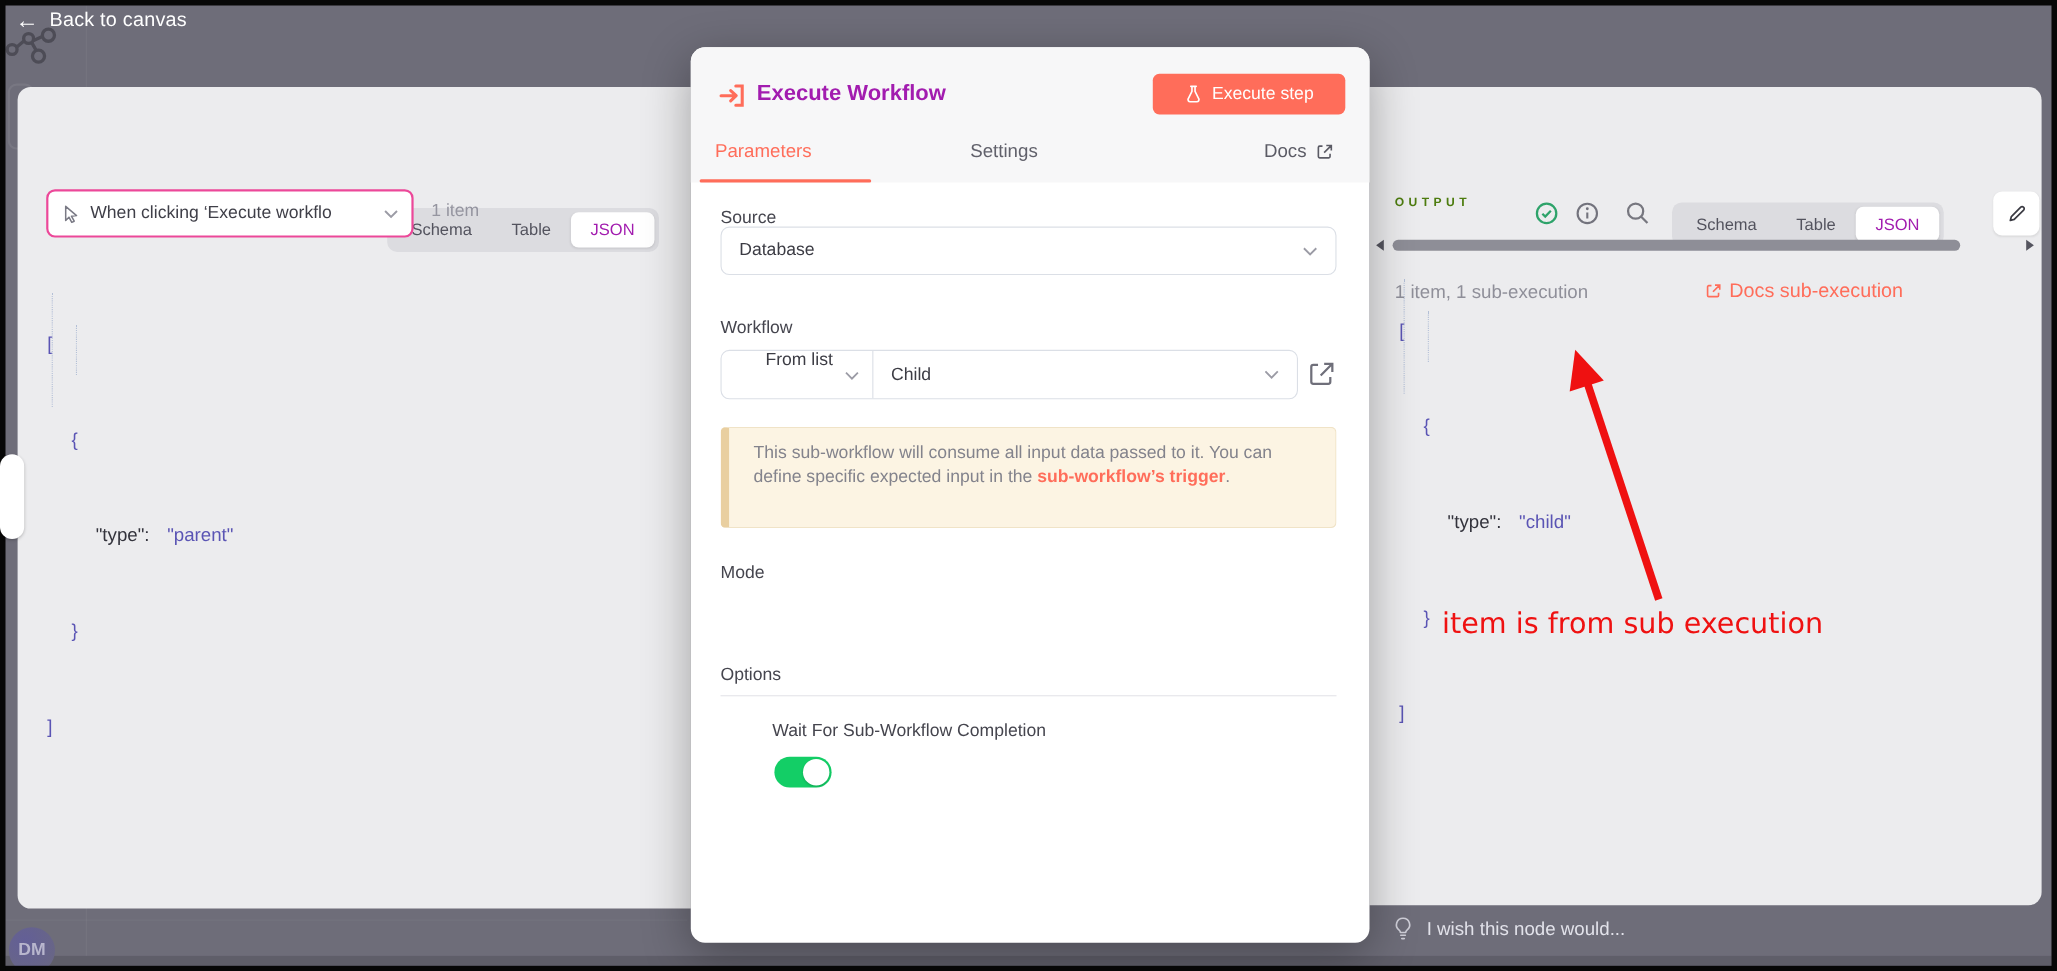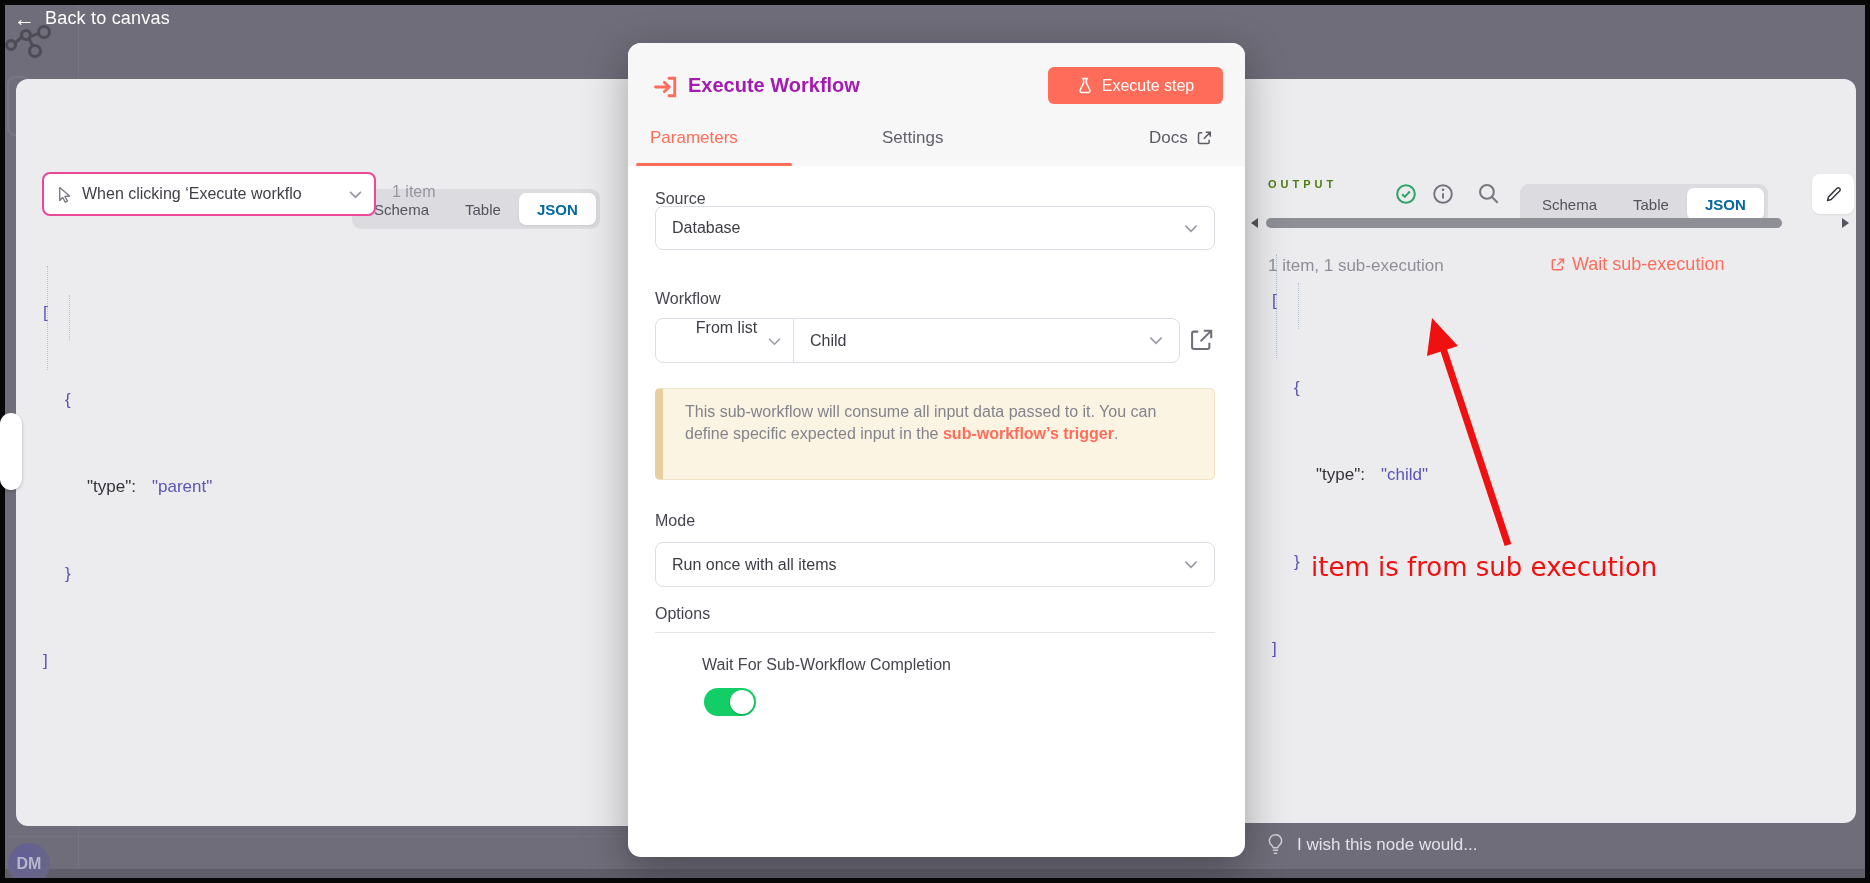--- a/index.html
+++ b/index.html
@@ -27,21 +27,21 @@
   .logo-svg{left:4px;top:18px;z-index:1;}
 
   
   .panel{background:#ececee;z-index:3;}
   #input-panel{left:16px;top:79px;width:612px;height:747px;border-radius:12px 0 0 12px;}
   #output-panel{left:1245px;top:79px;width:611px;height:744px;border-radius:0 12px 12px 0;}
 
   .panel-title{font-size:11px;font-weight:700;letter-spacing:4px;color:#4d7c0f;}
   .tab-group{display:flex;align-items:stretch;background:#dcdce0;border-radius:9px;padding:4px;margin-top:10px;}
   .tab{display:flex;align-items:center;padding:0 18px;font-size:15px;color:#53535e;border-radius:7px;cursor:pointer;}
-  .tab.active{background:#fff;color:#0369a1;font-weight:700;box-shadow:0 1px 2px rgba(0,0,0,.08);}
+  .tab.active{background:#fff;color:#a21caf;font-weight:400;box-shadow:0 1px 2px rgba(0,0,0,.08);}
 
   
   .in-title{left:40px;top:112px;}
   .in-search{left:293px;top:110px;}
   .in-tabs{left:336px;top:100px;height:40px;}
 
   
   .run-select{left:42px;top:172px;width:334px;height:44px;background:#fff;border:2px solid #ec4899;border-radius:8px;display:flex;align-items:center;padding:0 12px;gap:9px;cursor:pointer;}
   .run-select .lbl{font-size:16px;color:#3f3f48;white-space:nowrap;overflow:hidden;flex:1;}
 
@@ -196,21 +196,21 @@
 
     <div class="hscroll-thumb"></div>
     <div class="hs-arrow hs-left"></div>
     <div class="hs-arrow hs-right"></div>
 
     <div class="out-summary">1 item, 1 sub-execution</div>
     <div class="view-sub">
       <svg width="15" height="15" viewBox="0 0 14 14">
         <path d="M5.5 2.5 H3.2 a1 1 0 0 0 -1 1 v7.3 a1 1 0 0 0 1 1 h7.3 a1 1 0 0 0 1 -1 V8.5 M8.5 2 h4 v4 M12 2.5 L6.8 7.7" stroke="#ff6d5a" stroke-width="1.4" fill="none"></path>
       </svg>
-      <span>Wait sub-execution</span>
+      <span>Docs sub-execution</span>
     </div>
 
     <div class="json" id="out-json">
       <div><span>[</span></div>
       <div class="ind1"><span>{</span></div>
       <div class="ind2"><span class="k">"type":</span><span class="v">"child"</span></div>
       <div class="ind1"><span>}</span></div>
       <div><span>]</span></div>
     </div>
     <div class="guide" style="left:31px;top:175px;height:104px;"></div>
@@ -270,26 +270,20 @@
         </svg>
       </div>
     </div>
     <svg class="wf-open" width="26" height="26" viewBox="0 0 14 14">
       <path d="M5.5 2.5 H3.2 a1 1 0 0 0 -1 1 v7.3 a1 1 0 0 0 1 1 h7.3 a1 1 0 0 0 1 -1 V8.5 M8.5 2 h4 v4 M12 2.5 L6.8 7.7" stroke="#6f6f7a" stroke-width="1.1" fill="none"></path>
     </svg>
 
     <div class="notice"><span>This sub-workflow will consume all input data passed to it. You can define specific expected input in the </span><a>sub-workflow’s trigger</a><span>.</span></div>
 
     <div class="field-label" style="top:469px;">Mode</div>
-    <div class="select" style="top:499px;width:560px;height:45px;">
-      <span>Run once with all items</span>
-      <svg class="chev" width="14" height="9" viewBox="0 0 12 8">
-        <path d="M1 1.5 L6 6.5 L11 1.5" stroke="#9b9ba5" stroke-width="1.5" fill="none"></path>
-      </svg>
-    </div>
 
     <div class="field-label" style="top:562px;">Options</div>
     <div class="options-hr"></div>
     <div class="field-label" style="left:74px;top:613px;">Wait For Sub-Workflow Completion</div>
     <div class="toggle">
         <div class="knob"></div>
       </div>
   </div>
 
   <div class="abs wish">

